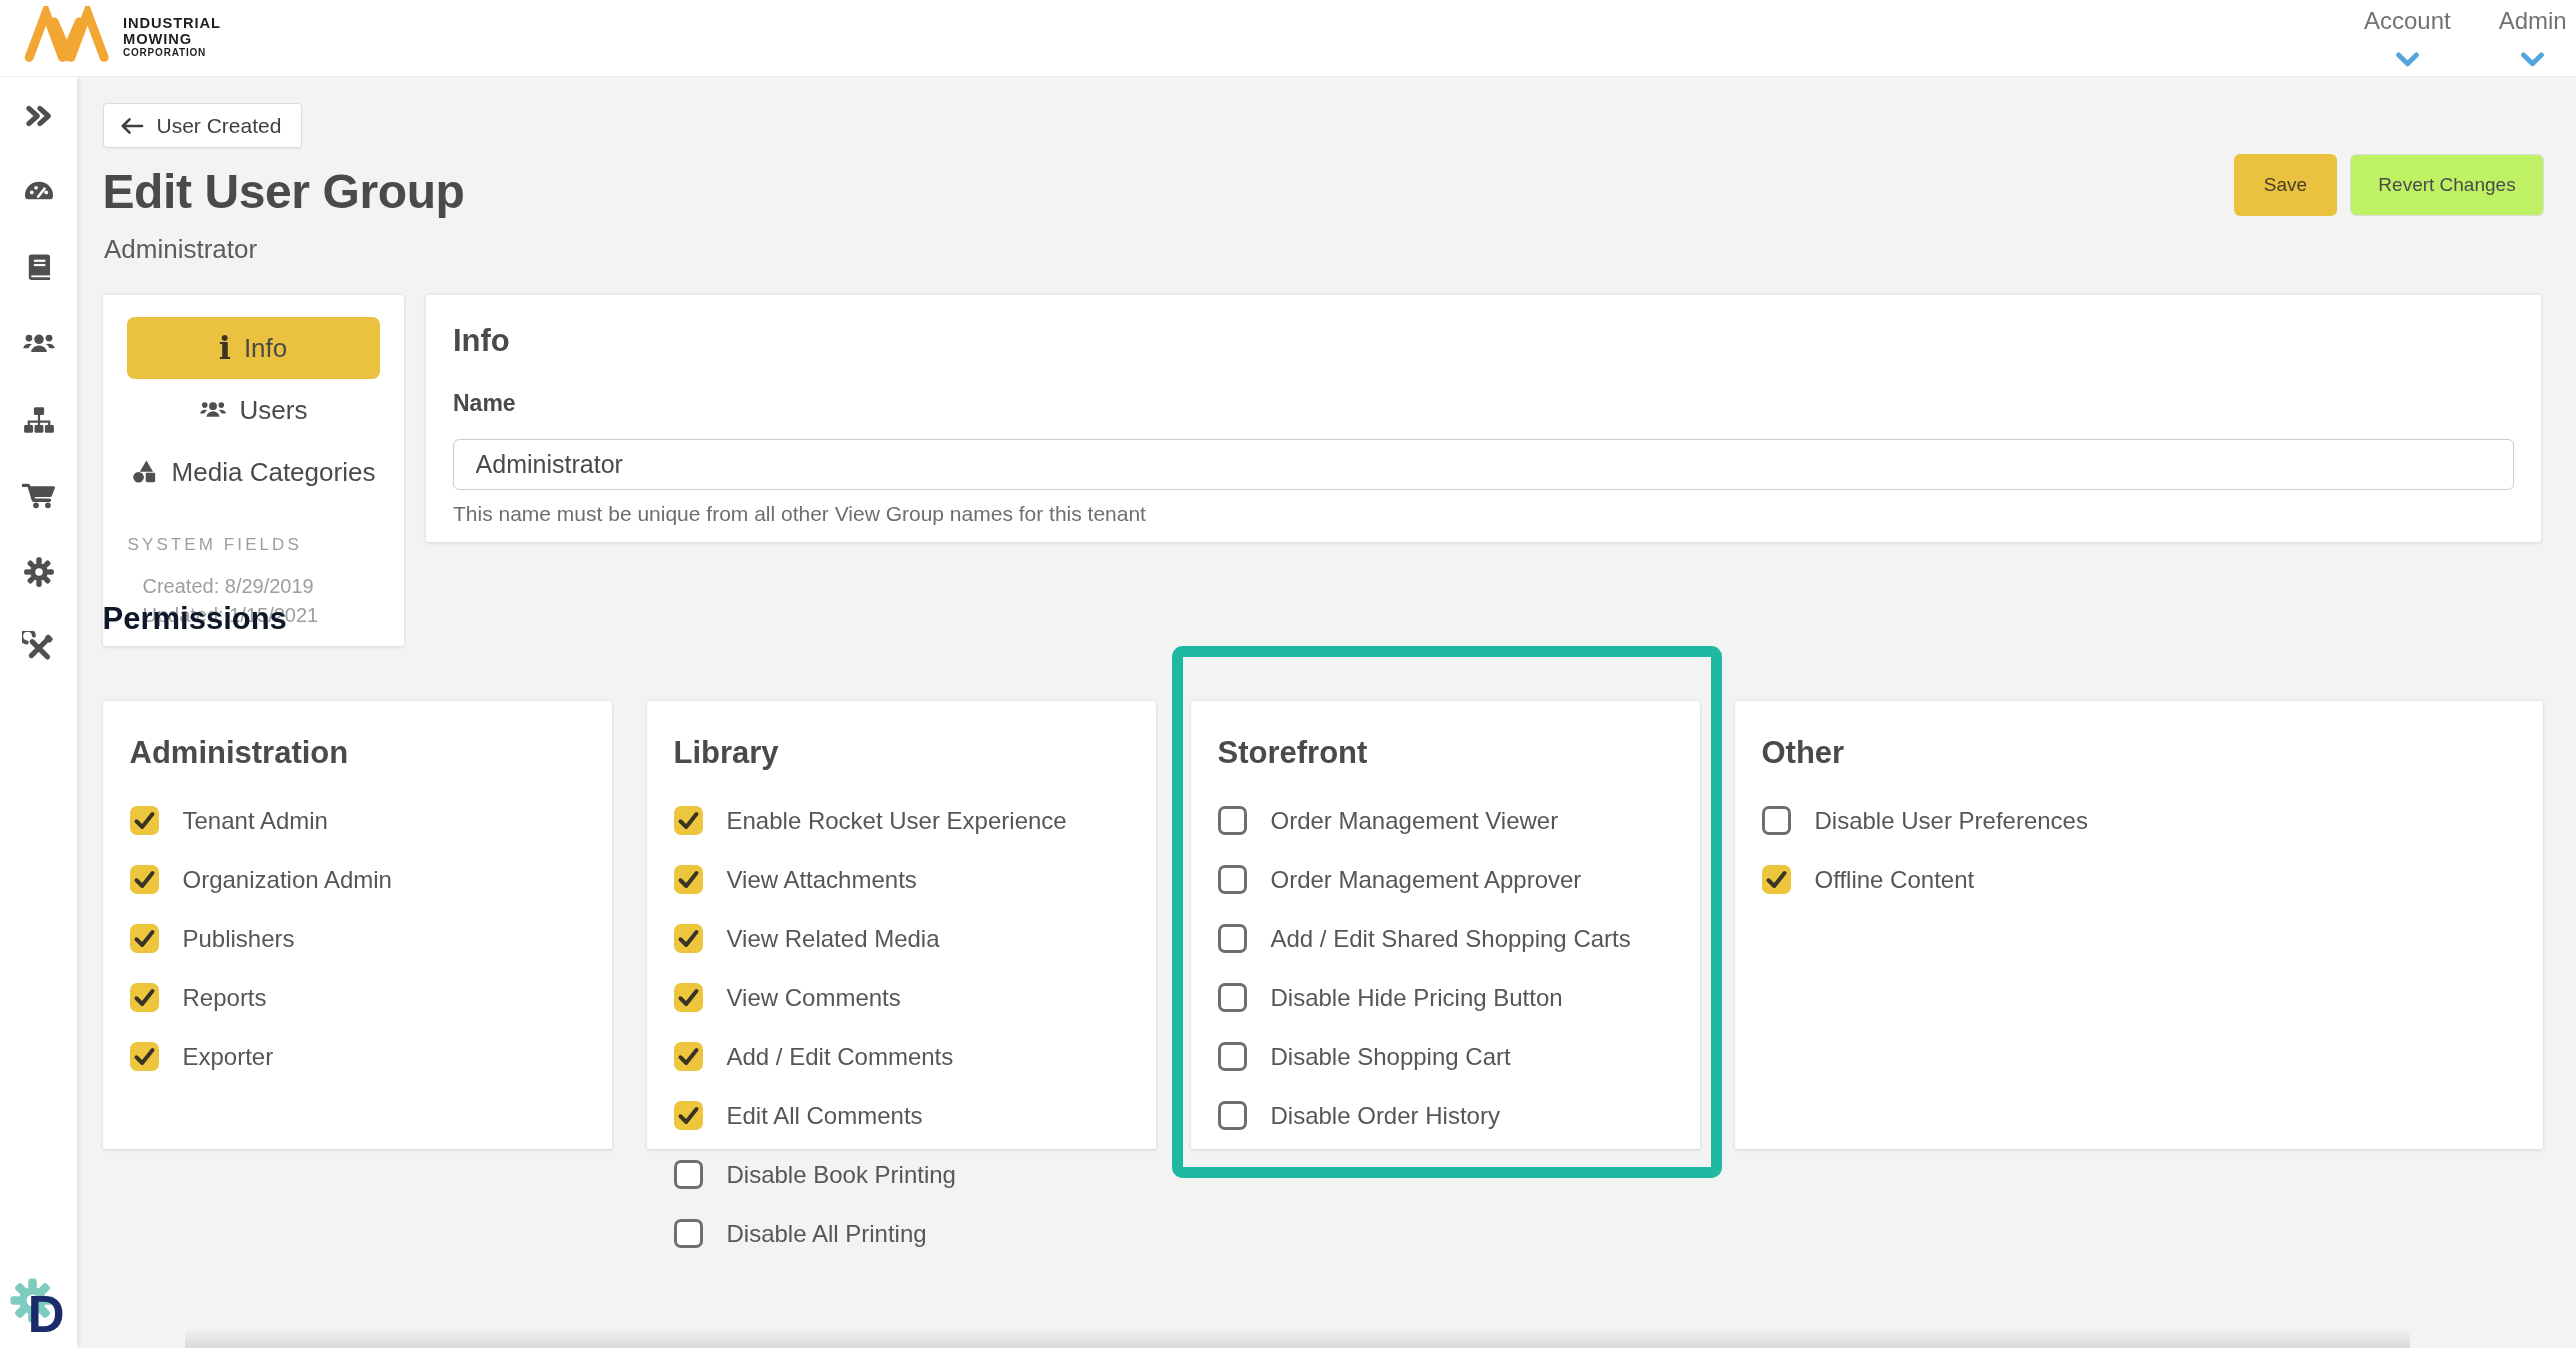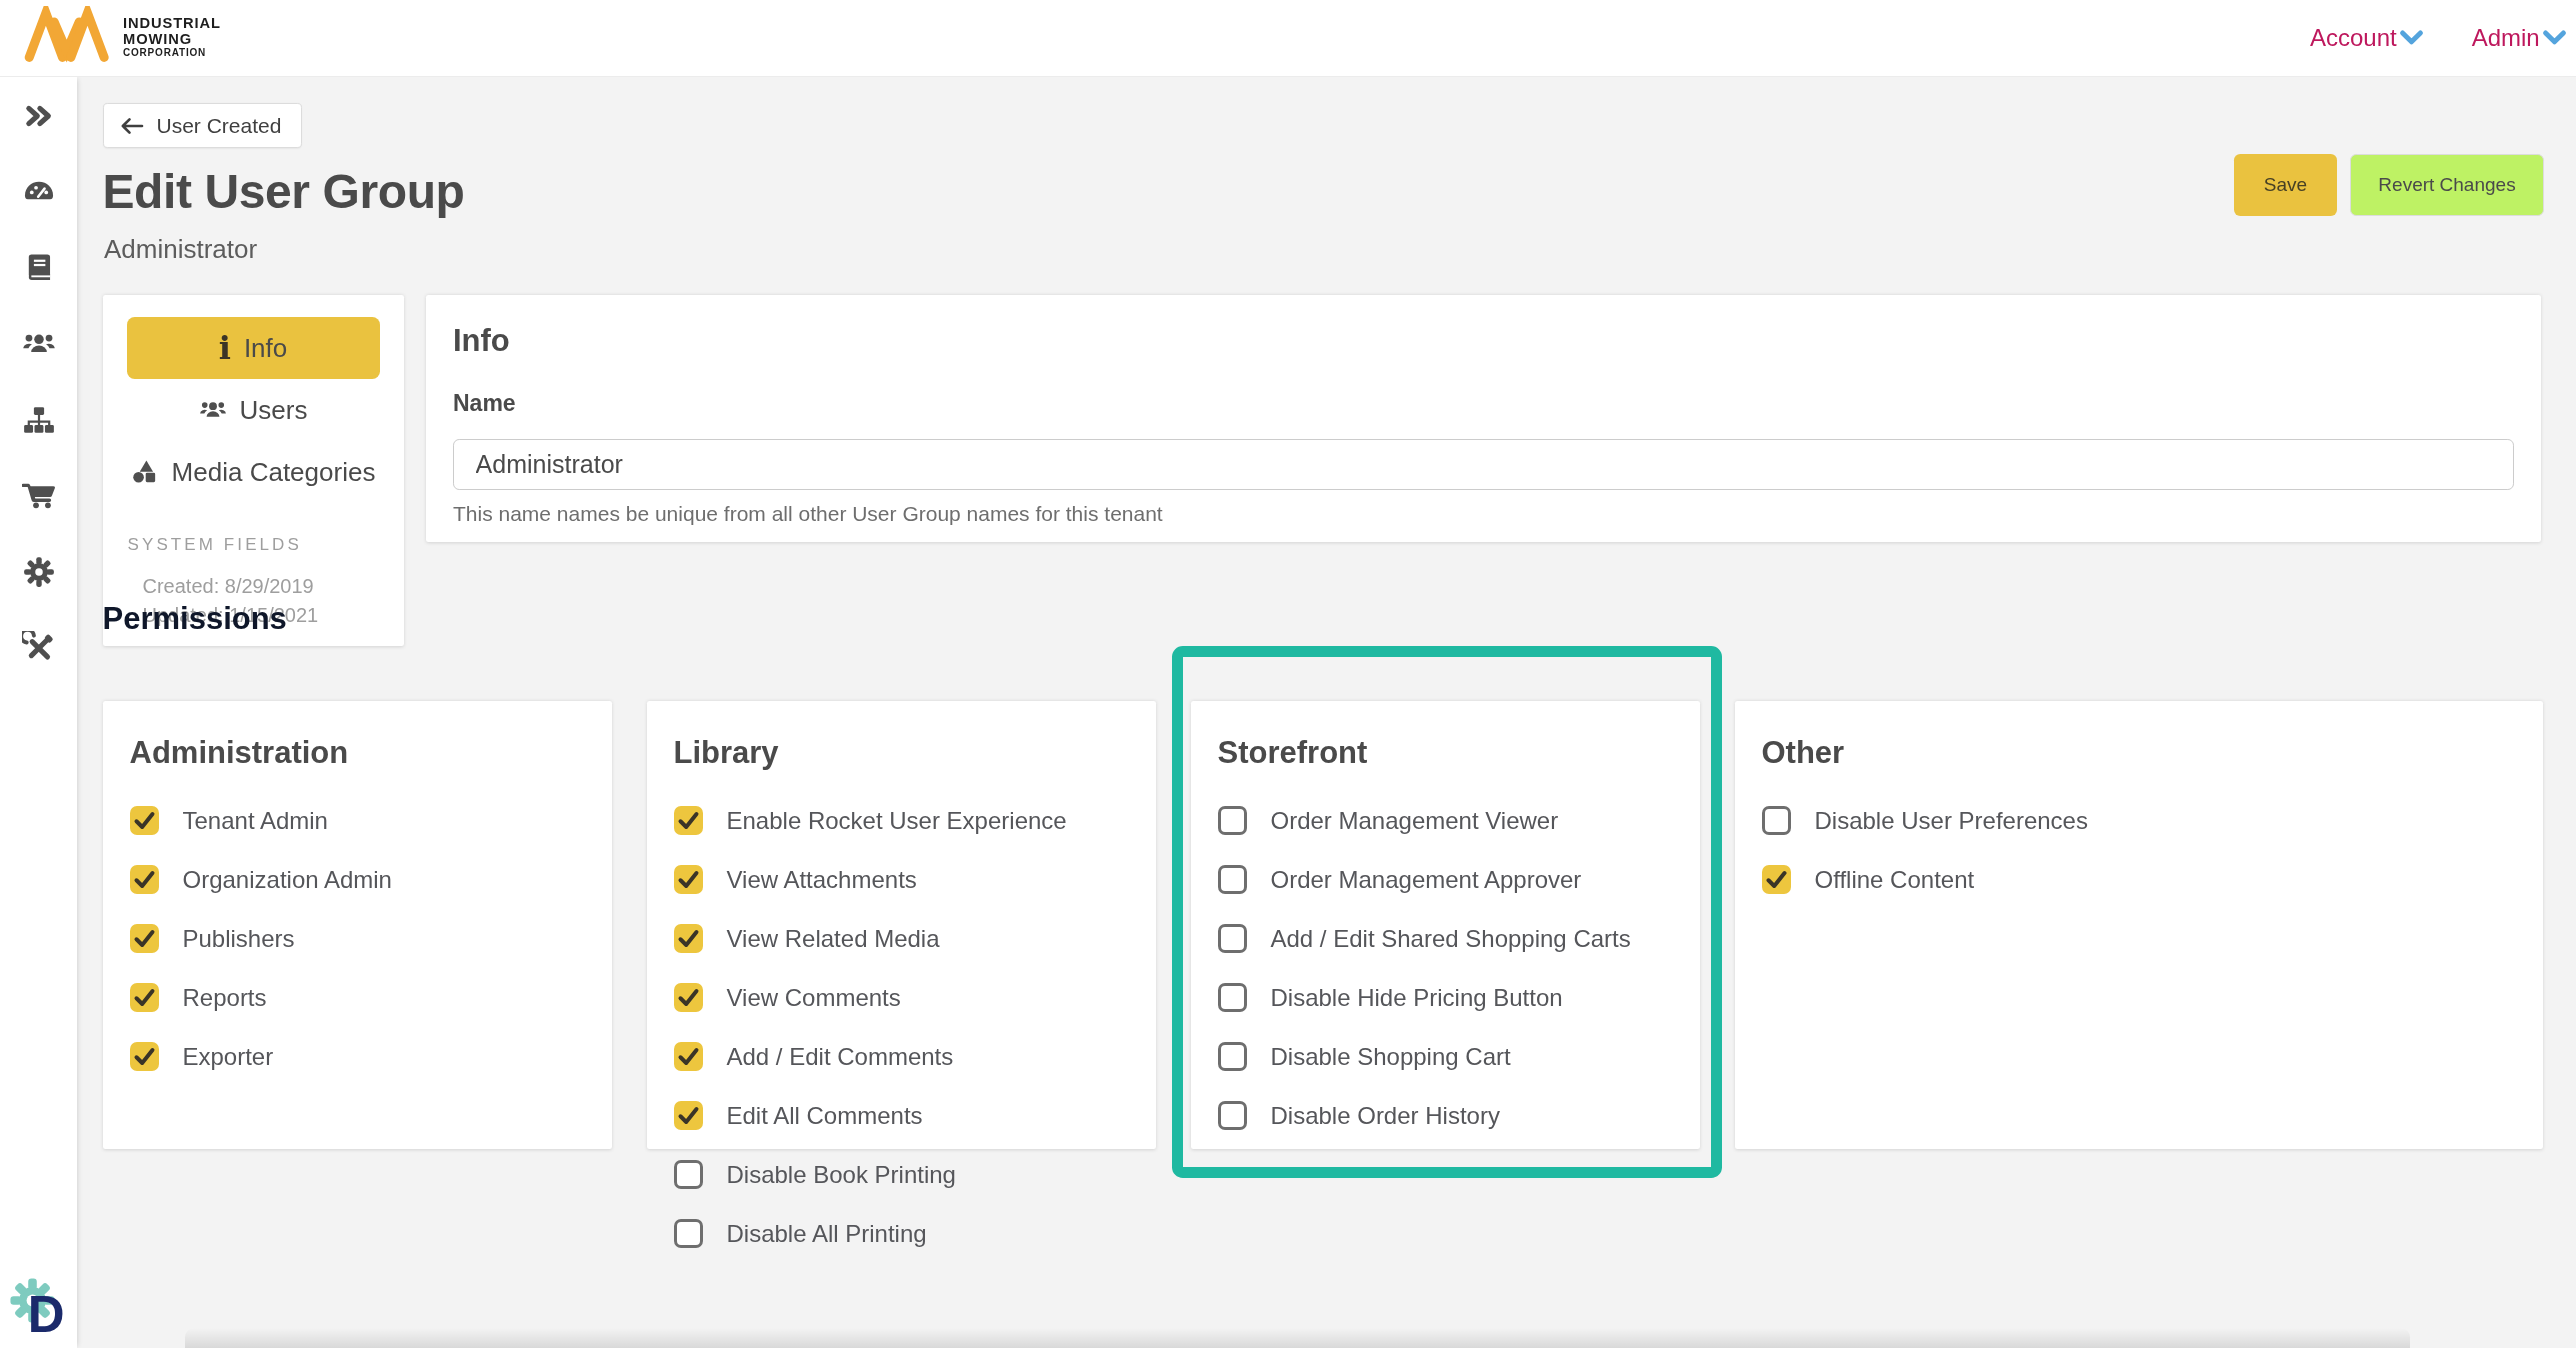--- a/index.html
+++ b/index.html
@@ -15,21 +15,21 @@
   .header {
     position:absolute; top:0; left:0; width:100%; height:77px;
     background:#fff; border-bottom:0.8px solid #ECECEC; z-index:10;
   }
   .logo { position:absolute; left:23px; top:6.2px; display:flex; align-items:center; gap:14px;justify-content:flex-end; }
   .logo-mark svg { width:86px; height:57px; display:block; }
   .logo-text { padding-top:4.6px; color:#1E1E1E; }
   .logo-l1, .logo-l2 { font-size:14.7px; font-weight:bold; letter-spacing:0.9px; line-height:16px; }
   .logo-l3 { font-size:10px; font-weight:bold; letter-spacing:0.8px; line-height:11.6px; }
   .header-menus { position:absolute; right:9.3px; top:0; height:100%; display:flex; align-items:center; gap:48px; }
-  .menu { display:flex; align-items:center; gap:2px; font-size:24px; color:#be185d; cursor:pointer; }
+  .menu { display:flex; align-items:center; gap:16px; font-size:24px; color:#737373; cursor:pointer;flex-direction:column; }
   .menu .chev { width:25px; height:18.5px; color:var(--blue); }
   .menu .chev svg { width:100%; height:100%; display:block; }
 
   
   .sidebar {
     position:absolute; top:77px; left:0; width:77px; bottom:0;
     background:#fff; box-shadow:2.3px 0 5.4px -1.5px rgba(0,0,0,0.18); z-index:8;
     display:flex; flex-direction:column; align-items:center;
     padding-top:21.6px; gap:42px;
   }
@@ -293,21 +293,21 @@
     <div class="sysdates">
       <div>Created: 8/29/2019</div>
       <div>Updated: 1/15/2021</div>
     </div>
   </div>
 
   <div class="card info-card">
     <div class="info-heading">Info</div>
     <div class="name-label">Name</div>
     <input class="name-input" type="text" value="Administrator" style="">
-    <div class="helper">This name names be unique from all other User Group names for this tenant</div>
+    <div class="helper">This name must be unique from all other View Group names for this tenant</div>
   </div>
 
   <div class="permissions-heading">Permissions</div>
 
   <div class="perm-grid" id="perm-grid">
       <div class="perm-wrap">
         <div class="card perm-card">
           <div class="perm-title">Administration</div>
           <div class="perm-row">
             <span class="cb on">

